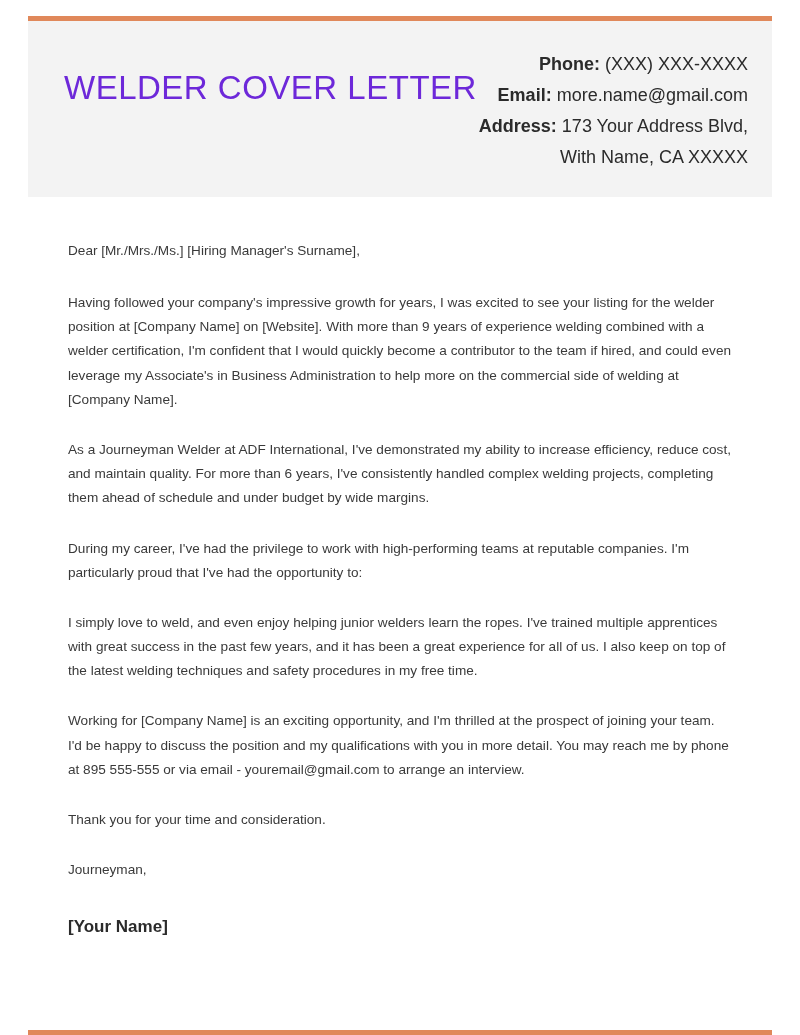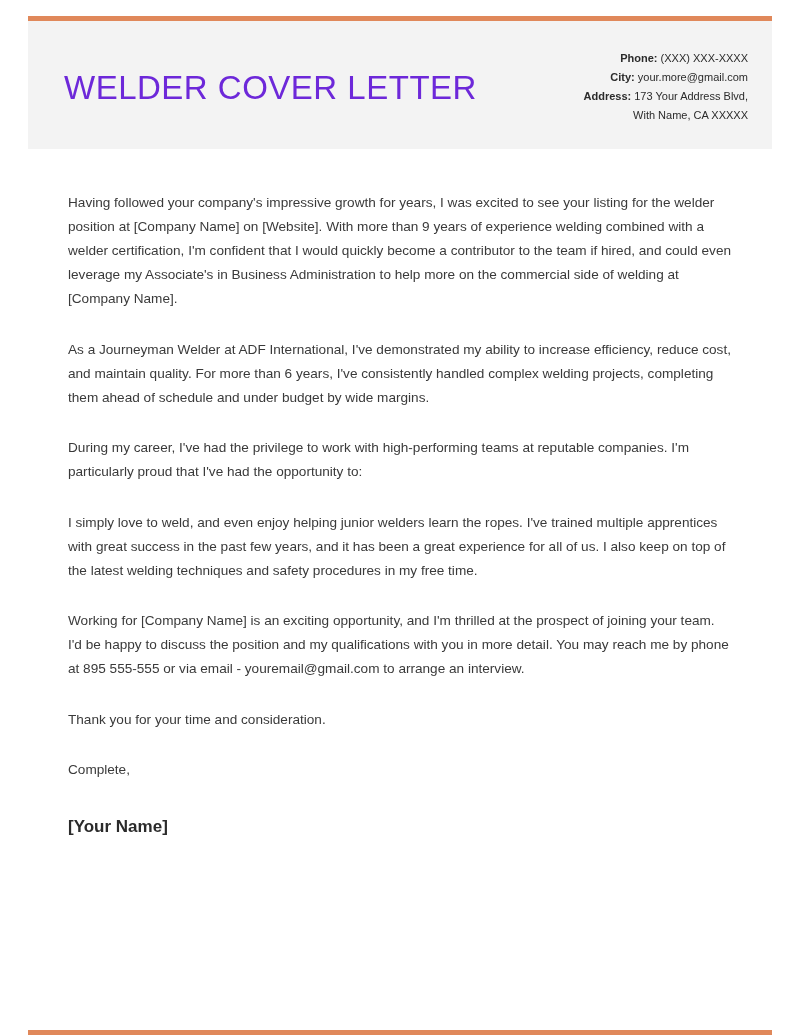--- a/index.html
+++ b/index.html
@@ -48,21 +48,21 @@
   .doc-title {
     font-size: 33px;
     font-weight: 400;
     letter-spacing: 0.5px;
     color: #6d28d9;
     margin: 26px 0 12px 14px;
     white-space: nowrap;
   }
   .contact {
     text-align: right;
-    font-size: 11px;
+    font-size: 18px;
     line-height: 1.72;
     color: #2b2b2b;
     padding-top: 6px;
   }
   .contact .lbl {
     font-weight: bold;
   }
   .contact .row {
     white-space: nowrap;
   }
@@ -104,37 +104,38 @@
   <div class="rule rule-top"></div>
 
   <div class="header">
     <div class="doc-title">WELDER COVER LETTER</div>
     <div class="contact">
       <div class="row">
         <span class="lbl">Phone:</span>
         <span>(XXX) XXX-XXXX</span>
       </div>
       <div class="row">
-        <span class="lbl">City:</span>
-        <span>your.more@gmail.com</span>
+        <span class="lbl">Email:</span>
+        <span>more.name@gmail.com</span>
       </div>
       <div class="row">
         <span class="lbl">Address:</span>
         <span>173 Your Address Blvd,</span>
       </div>
       <div class="row">With Name, CA XXXXX</div>
     </div>
   </div>
 
   <div class="body">
+    <p class="salutation">Dear [Mr./Mrs./Ms.] [Hiring Manager's Surname],</p>
     <p>Having followed your company's impressive growth for years, I was excited to see your listing for the welder position at [Company Name] on [Website]. With more than 9 years of experience welding combined with a welder certification, I'm confident that I would quickly become a contributor to the team if hired, and could even leverage my Associate's in Business Administration to help more on the commercial side of welding at [Company Name].</p>
     <p>As a Journeyman Welder at ADF International, I've demonstrated my ability to increase efficiency, reduce cost, and maintain quality. For more than 6 years, I've consistently handled complex welding projects, completing them ahead of schedule and under budget by wide margins.</p>
     <p>During my career, I've had the privilege to work with high-performing teams at reputable companies. I'm particularly proud that I've had the opportunity to:</p>
     <p>I simply love to weld, and even enjoy helping junior welders learn the ropes. I've trained multiple apprentices with great success in the past few years, and it has been a great experience for all of us. I also keep on top of the latest welding techniques and safety procedures in my free time.</p>
     <p>Working for [Company Name] is an exciting opportunity, and I'm thrilled at the prospect of joining your team. I'd be happy to discuss the position and my qualifications with you in more detail. You may reach me by phone at 895 555-555 or via email - youremail@gmail.com to arrange an interview.</p>
     <p>Thank you for your time and consideration.</p>
-    <p class="closing">Complete,</p>
+    <p class="closing">Journeyman,</p>
     <div class="signature">[Your Name]</div>
   </div>
 
   <div class="rule rule-bottom"></div>
 
 </div>
 
 </body></html>

